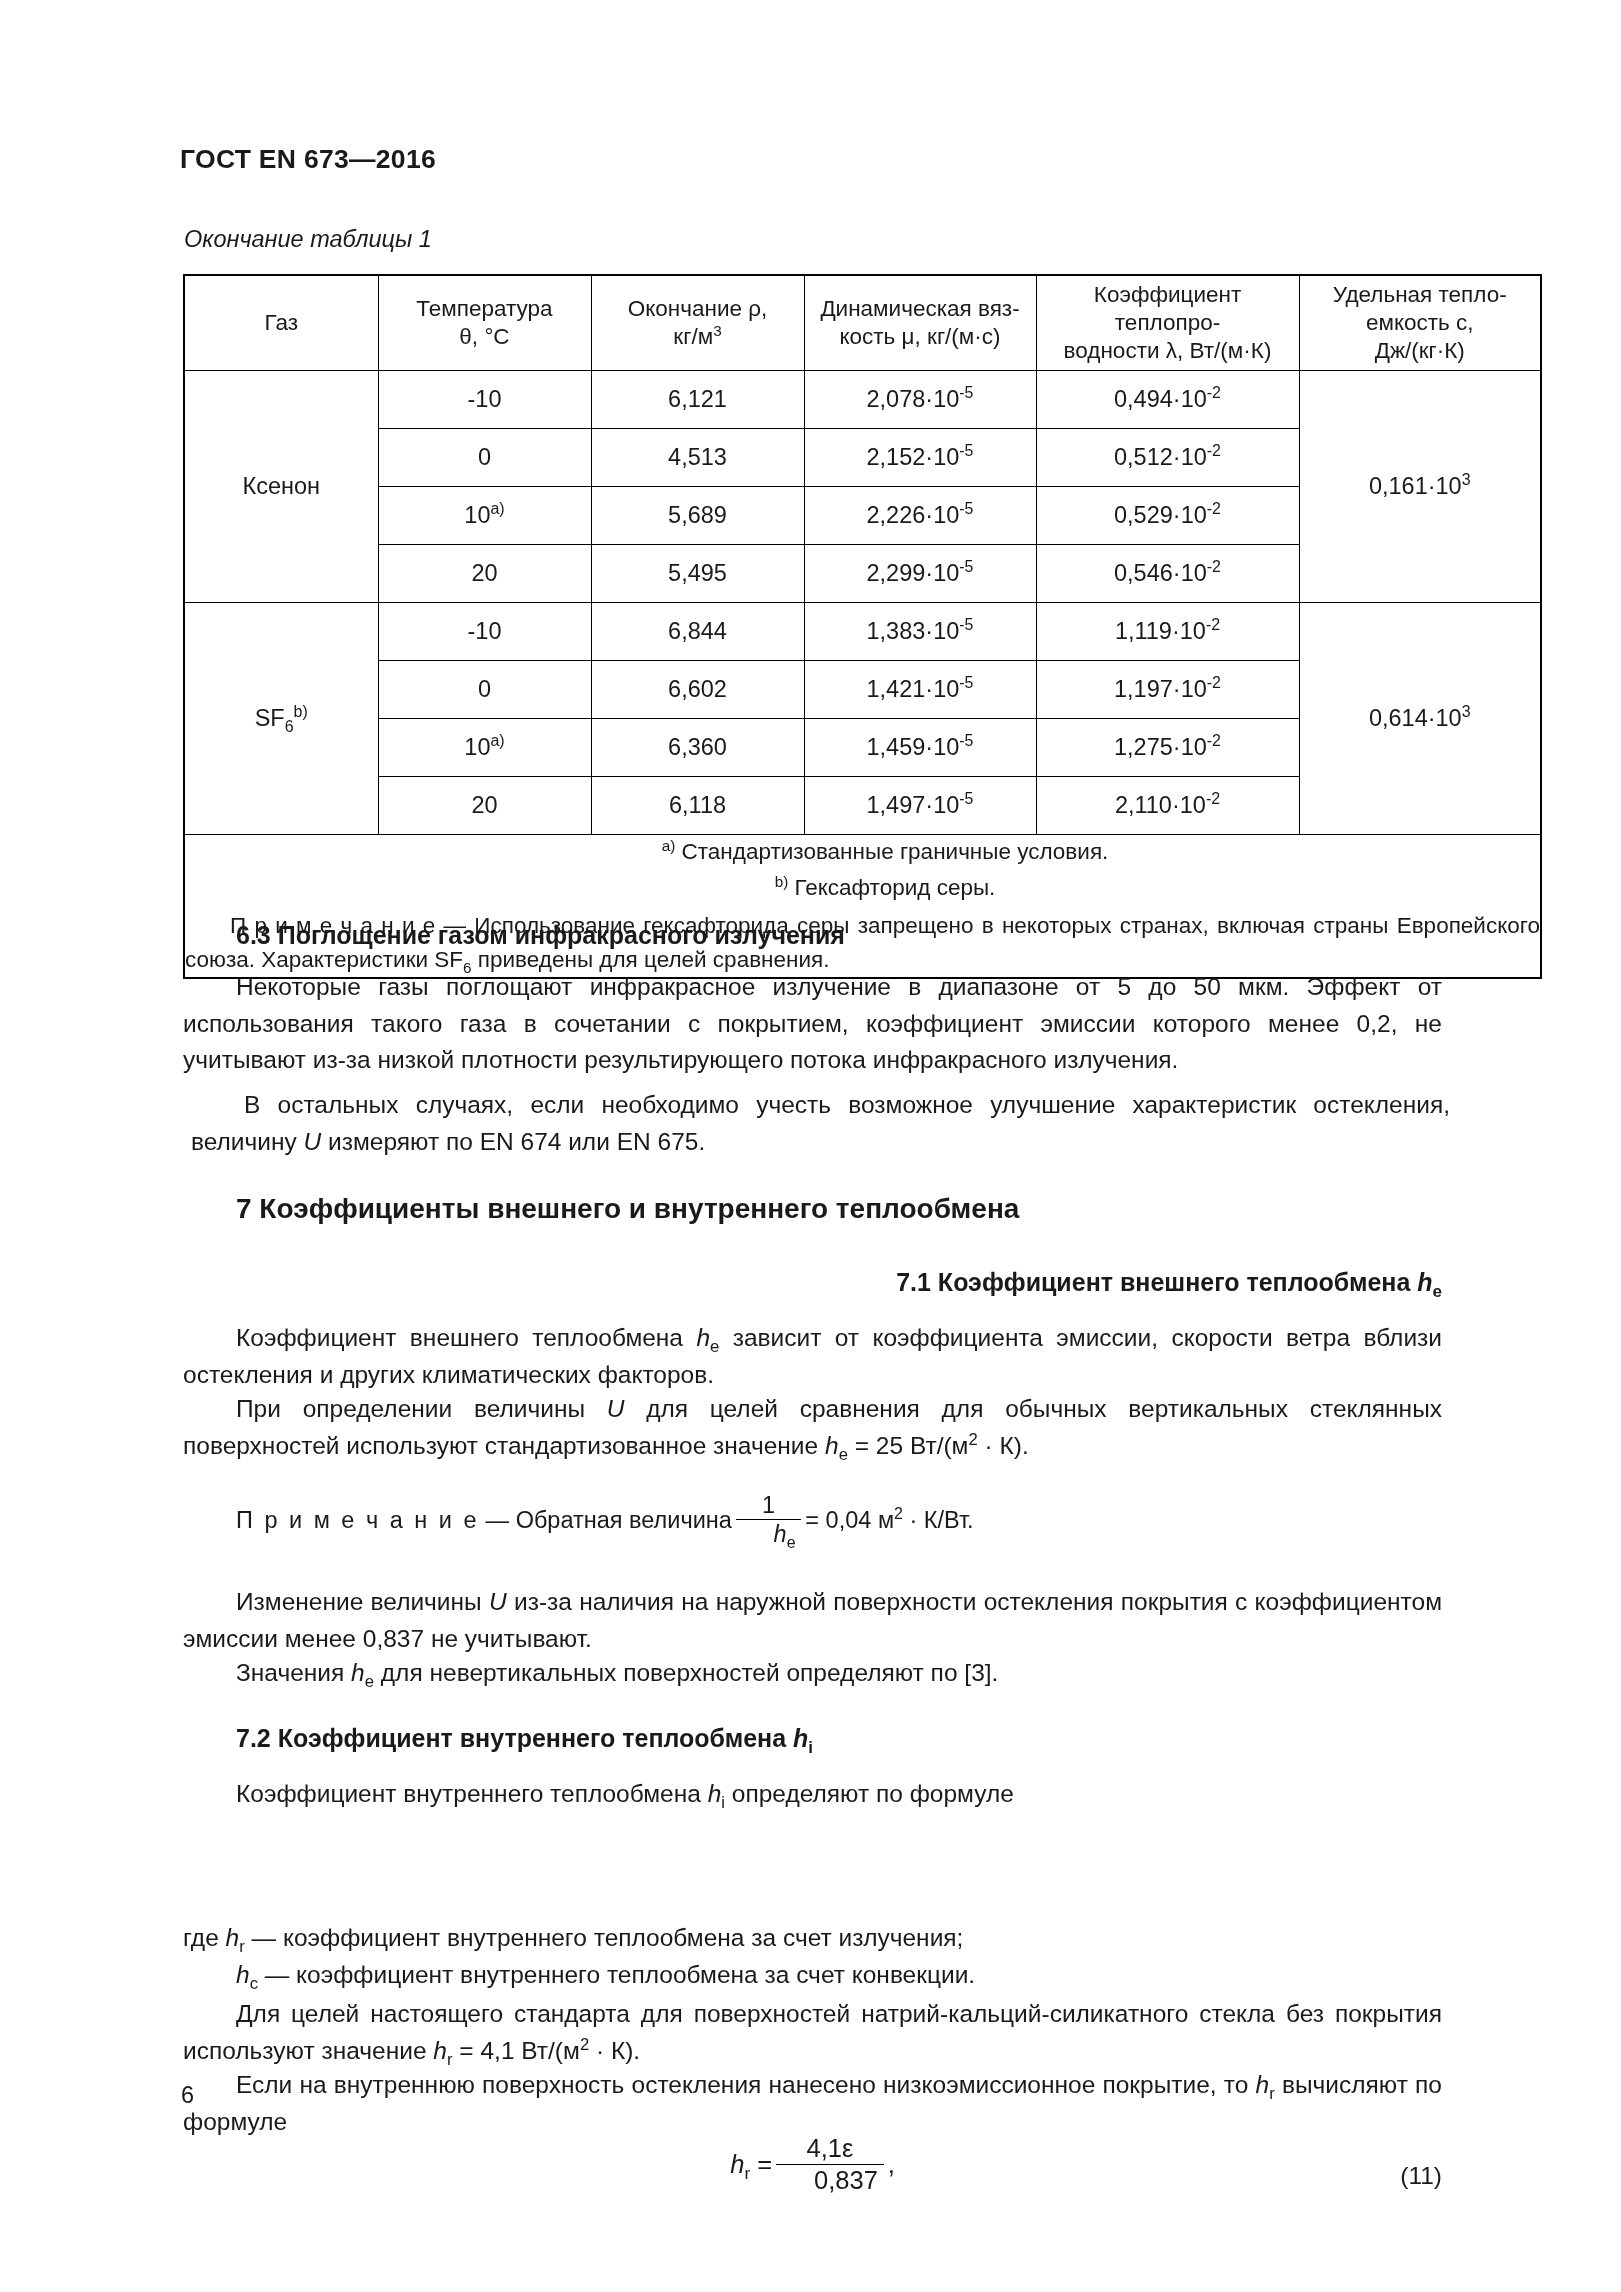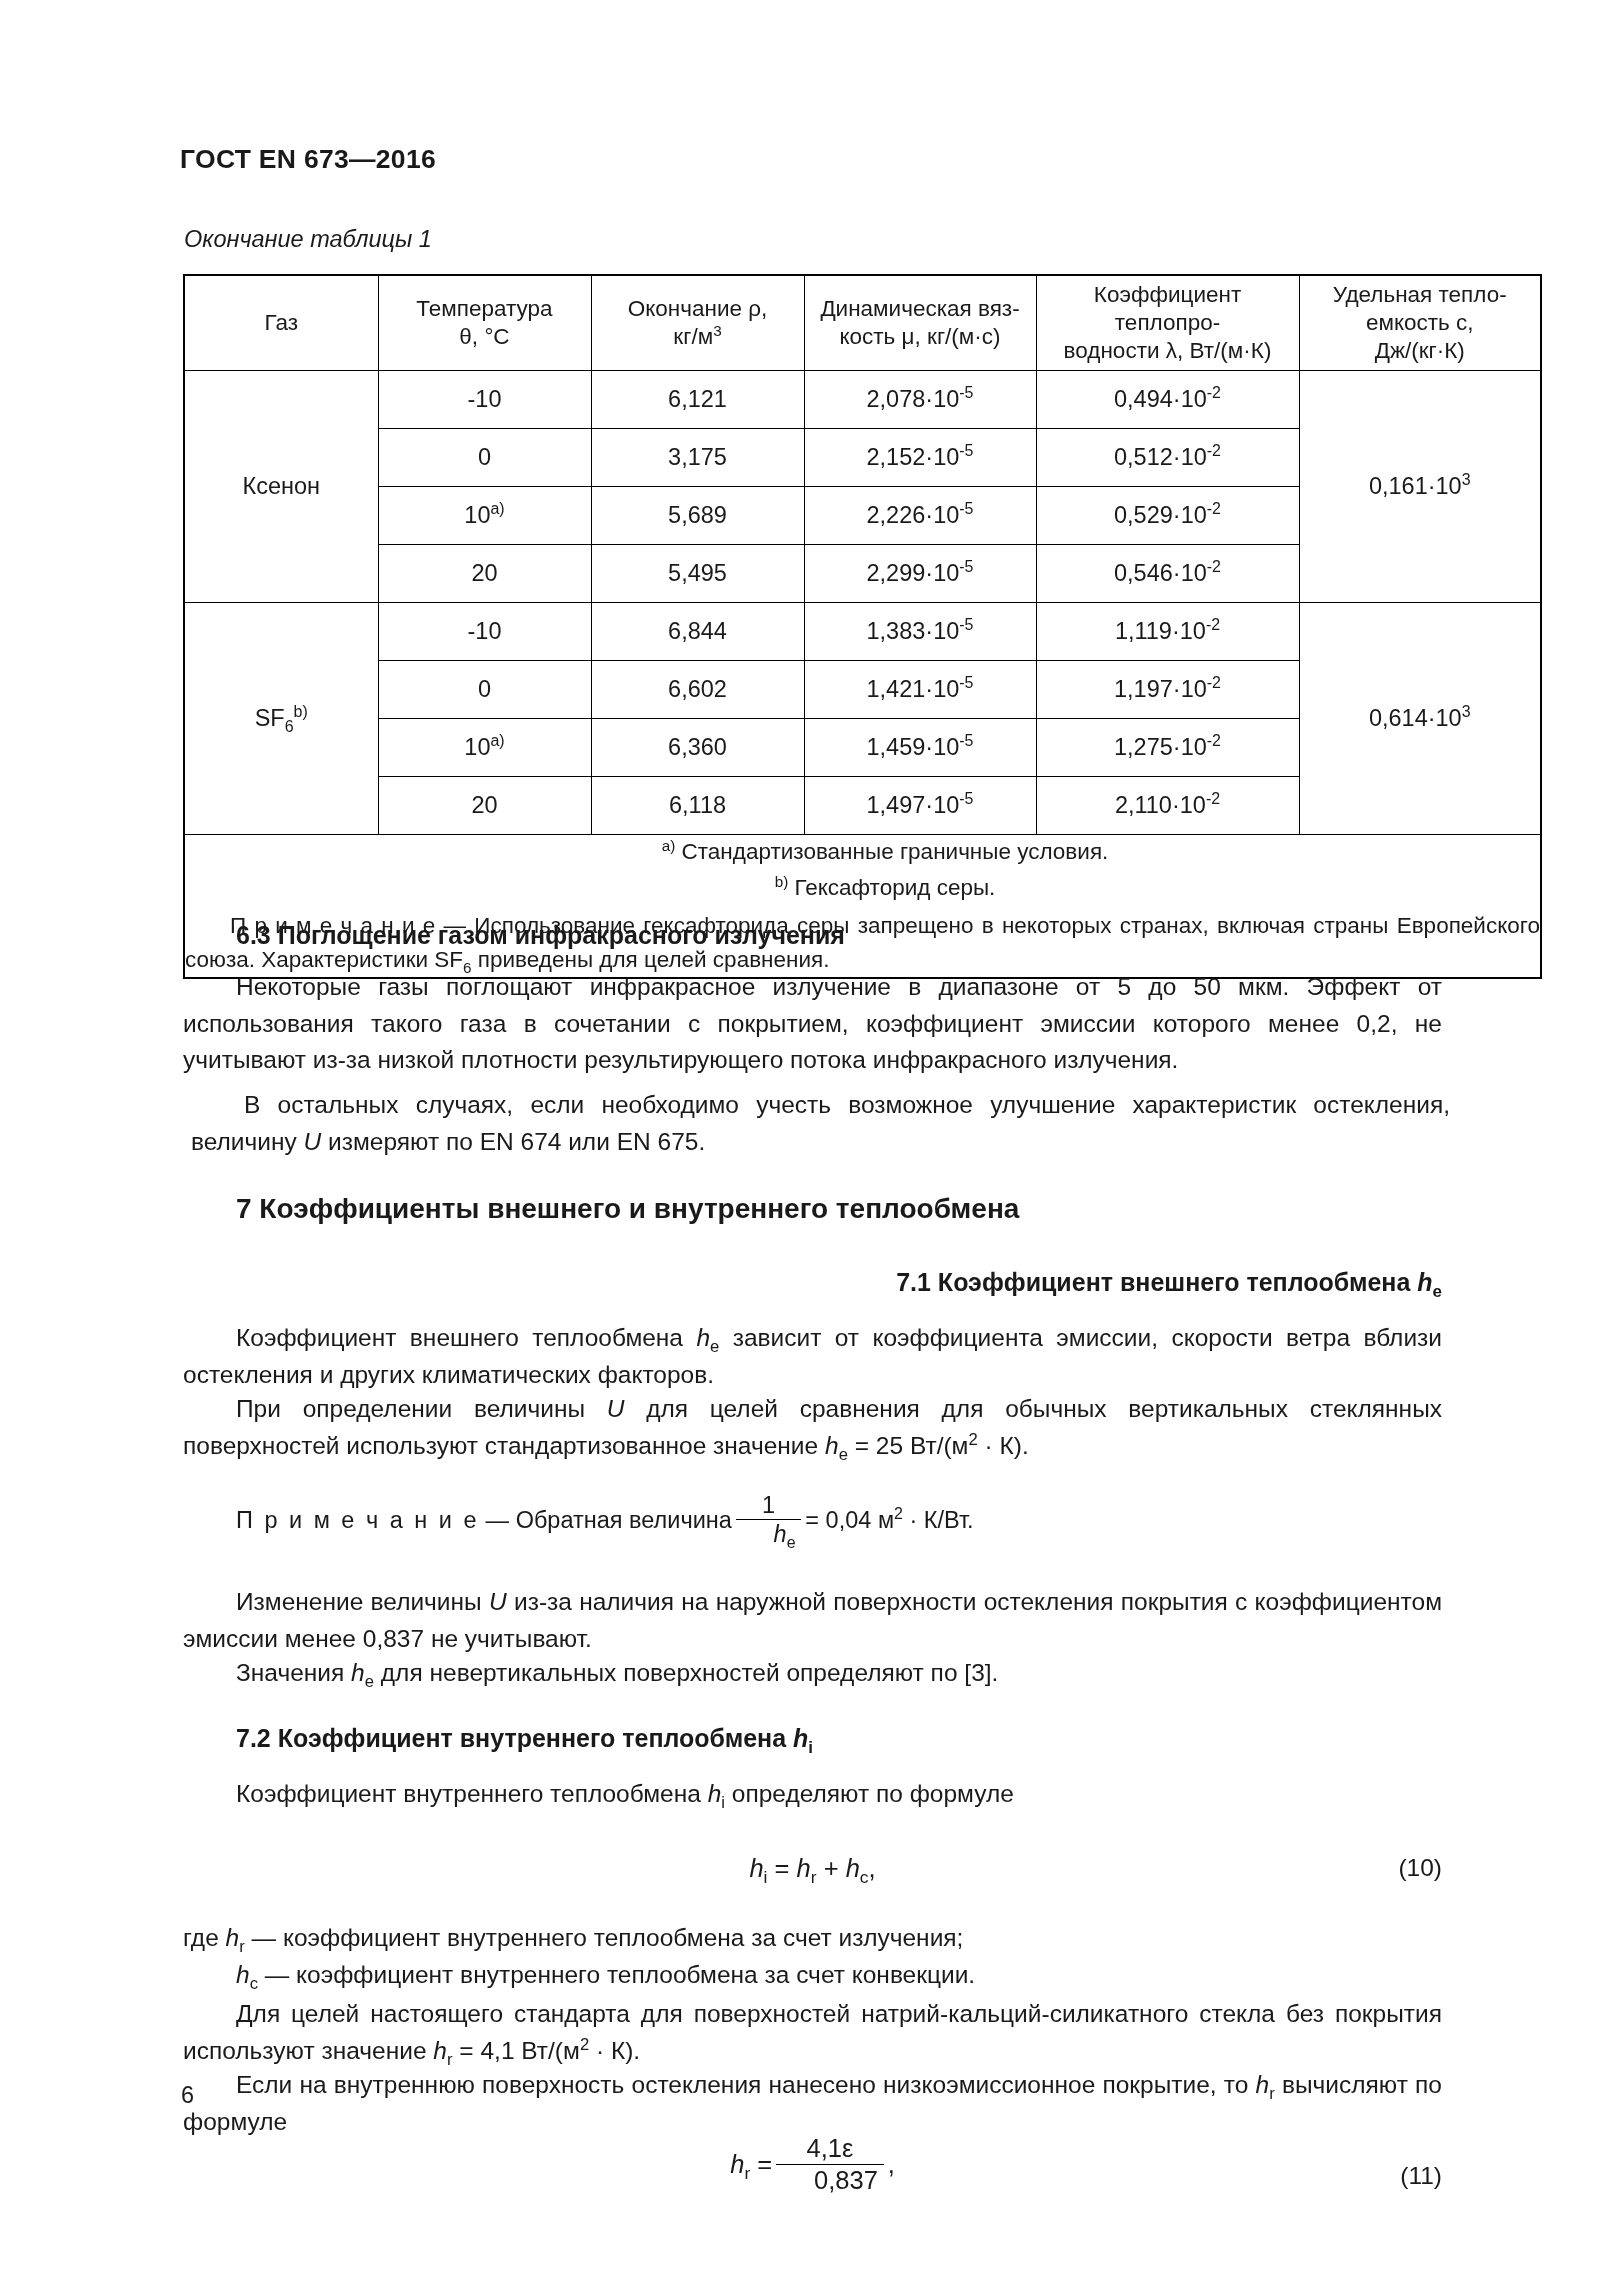--- a/index.html
+++ b/index.html
@@ -242,21 +242,21 @@
           </td>
           <td class="val thick-r" rowspan="4">
             <span>0,161·10</span><sup>3</sup>
           </td>
         </tr>
         <tr>
           <td class="val">
             <span>0</span>
           </td>
           <td class="val">
-            <span>3,175</span>
+            <span>4,513</span>
           </td>
           <td class="val">
             <span>2,152·10</span><sup>-5</sup>
           </td>
           <td class="val">
             <span>0,512·10</span><sup>-2</sup>
           </td>
         </tr>
         <tr>
           <td class="val">
@@ -455,30 +455,20 @@
   </div>
 
   <div class="abs" style="left:183px; top:1772px;">
     <p class="para">
       <span>Коэффициент внутреннего теплообмена</span>
       <i class="var">h</i><sub>i</sub>
       <span>определяют по формуле</span>
     </p>
   </div>
 
-  <div class="formula-line" style="left:183px; top:1850px;">
-    <div class="formula-body">
-      <i class="var">h</i><sub>i</sub>
-      <span>=</span>
-      <i class="var">h</i><sub>r</sub>
-      <span>+</span>
-      <i class="var">h</i><sub>c</sub><span>,</span>
-    </div>
-    <div class="eqnum">(10)</div>
-  </div>
 
   <div class="abs" style="left:183px; top:1953px;">
     <p class="para noind" style="padding-left:53px;">
       <i class="var">h</i><sub>c</sub>
       <span>— коэффициент внутреннего теплообмена за счет конвекции.</span>
     </p>
   </div>
 
   <div class="abs" style="left:183px; top:1916px;">
     <p class="para noind">

